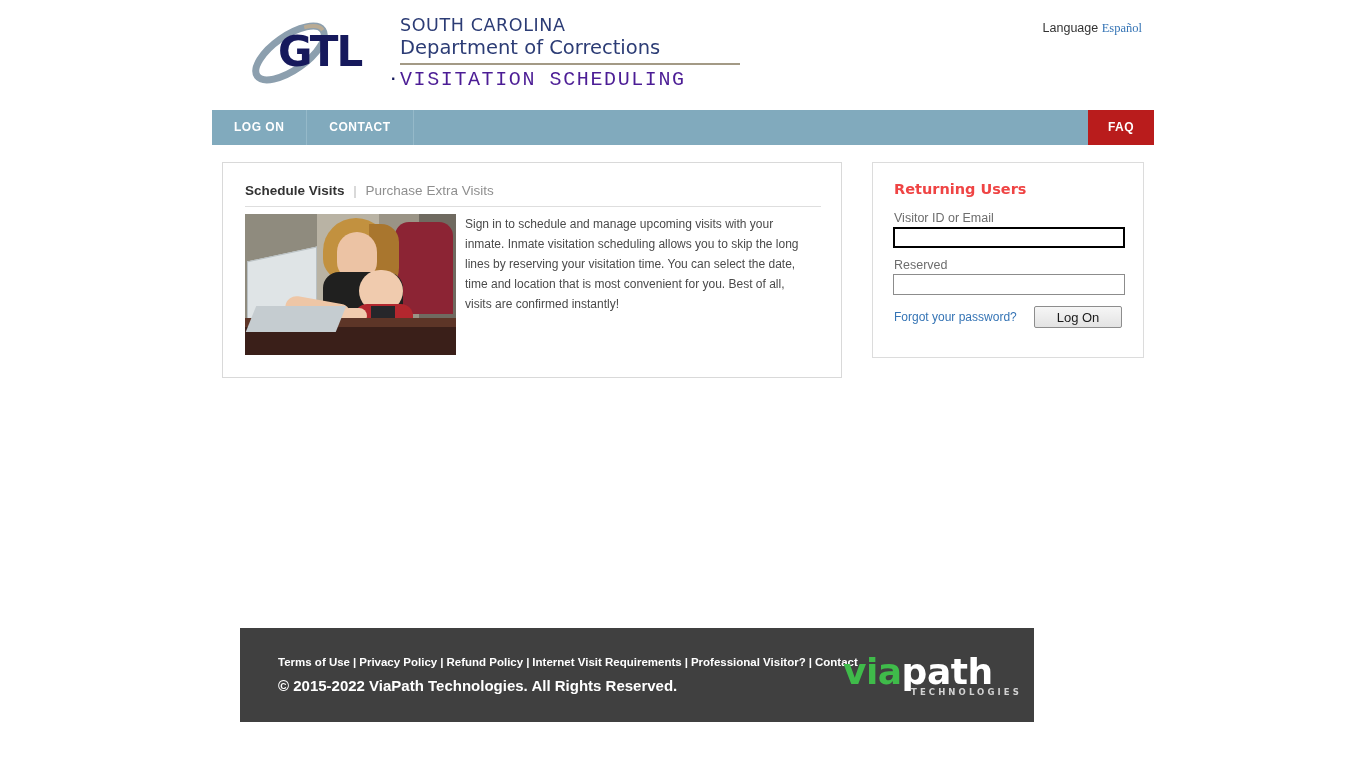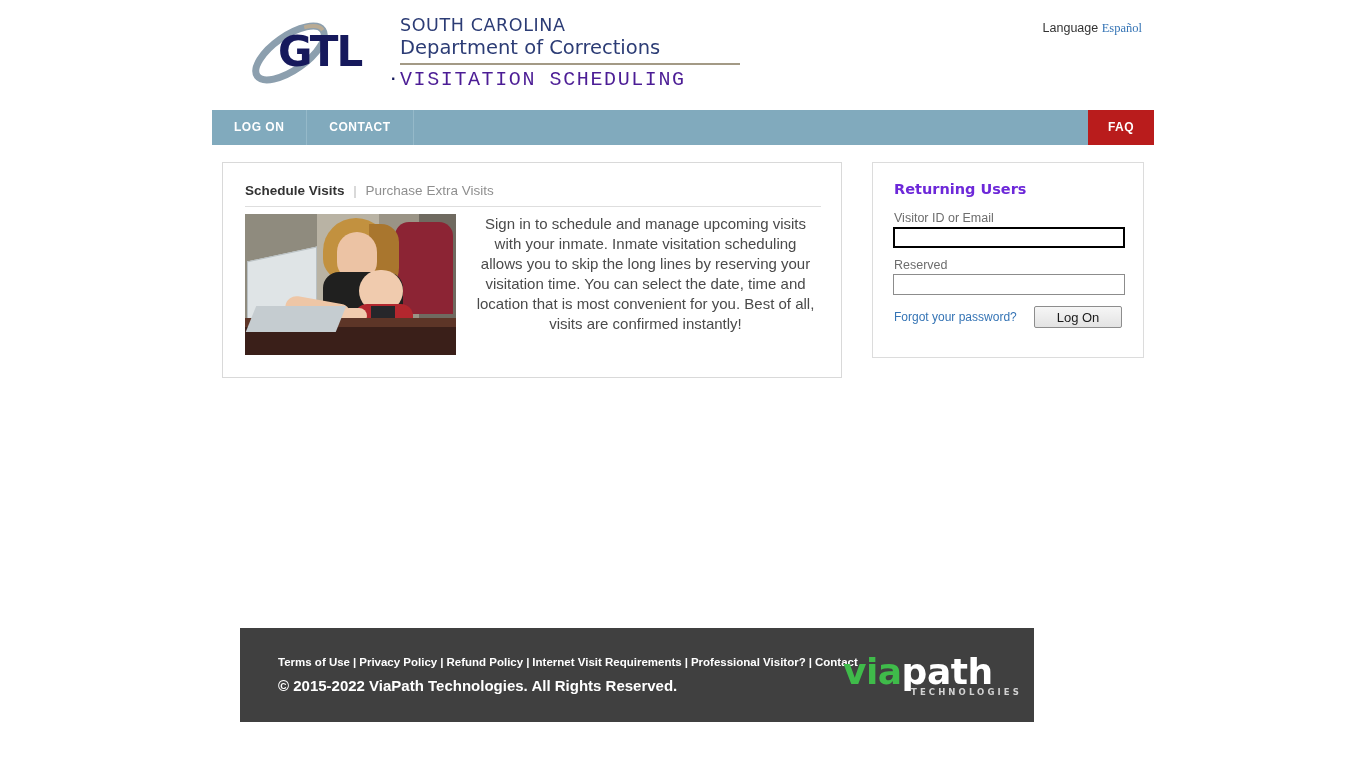--- a/index.html
+++ b/index.html
@@ -201,27 +201,26 @@
     position: absolute;
     left: 22px;
     top: 51px;
     width: 211px;
     height: 141px;
     overflow: hidden;
     background: #cbbfb2;
   }
   .promo-desc {
     position: absolute;
-    left: 250px;
+    left: 242px;
     top: 51px;
     width: 345px;
-    font-size: 15px;
+    font-size: 12px;
     line-height: 20px;
     color: #4a4a4a;
-    text-align: center;
   }
 
   
   .ph { position: absolute; }
   .ph-wall-l  { left:0;   top:0;   width:72px;  height:141px; background:#8f8b7e; }
   .ph-wall-m  { left:72px; top:0;  width:62px;  height:141px; background:#b9b3a4; }
   .ph-wall-r  { left:134px; top:0; width:40px;  height:141px; background:#9a9486; }
   .ph-wall-rr { left:174px; top:0; width:37px;  height:141px; background:#6f6a60; }
   .ph-chair   { left:150px; top:8px; width:58px; height:92px; background:#8c2434; border-radius:14px 14px 0 0; }
   .ph-desk    { left:0;   top:104px; width:211px; height:37px; background:#3a1f19; }
@@ -249,21 +248,21 @@
   }
   .panel-login { left: 872px; top: 162px;  width: 272px; height: 196px; }
   .panel-new   { left: 872px; top: 390px;  width: 272px; height: 208px; }
 
   .panel-title {
     position: absolute;
     left: 21px;
     top: 18px;
     font-size: 14.5px;
     font-weight: bold;
-    color: #6d28d9;
+    color: #ef4444;
     font-family: "DejaVu Sans", sans-serif;
   }
   .field-label {
     position: absolute;
     left: 21px;
     font-size: 12.5px;
     color: #6d6d6d;
   }
   .field-label-user { top: 48px; }
   .field-label-pass { top: 95px; }

